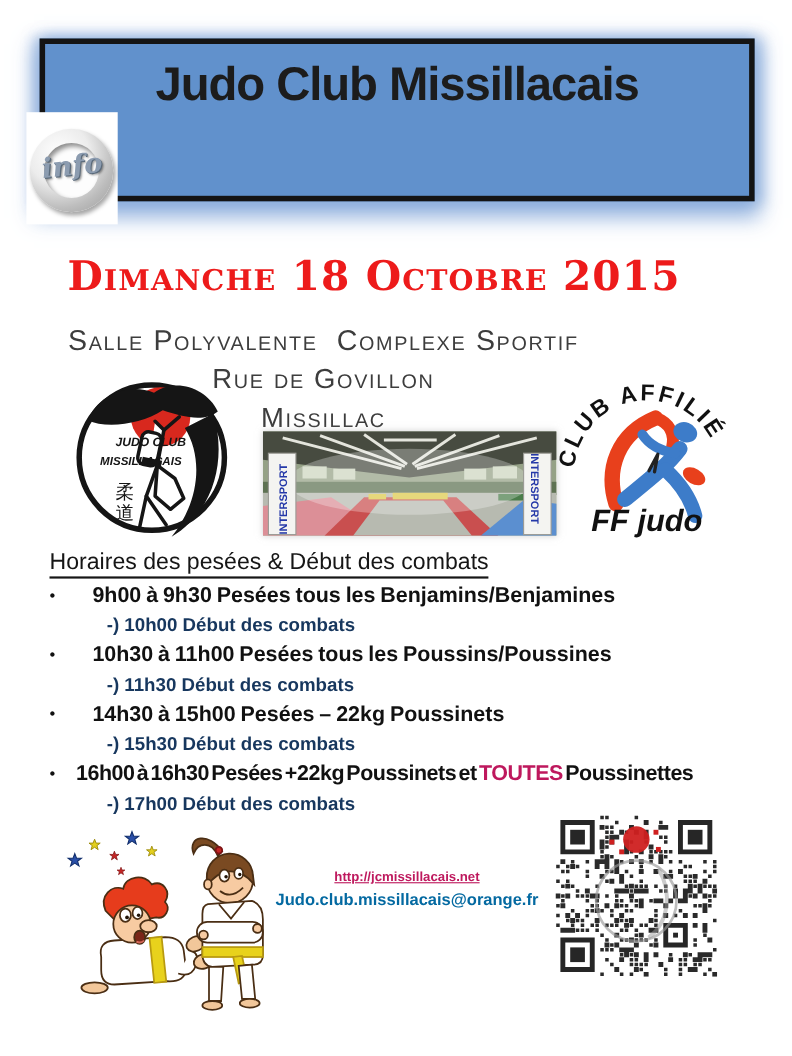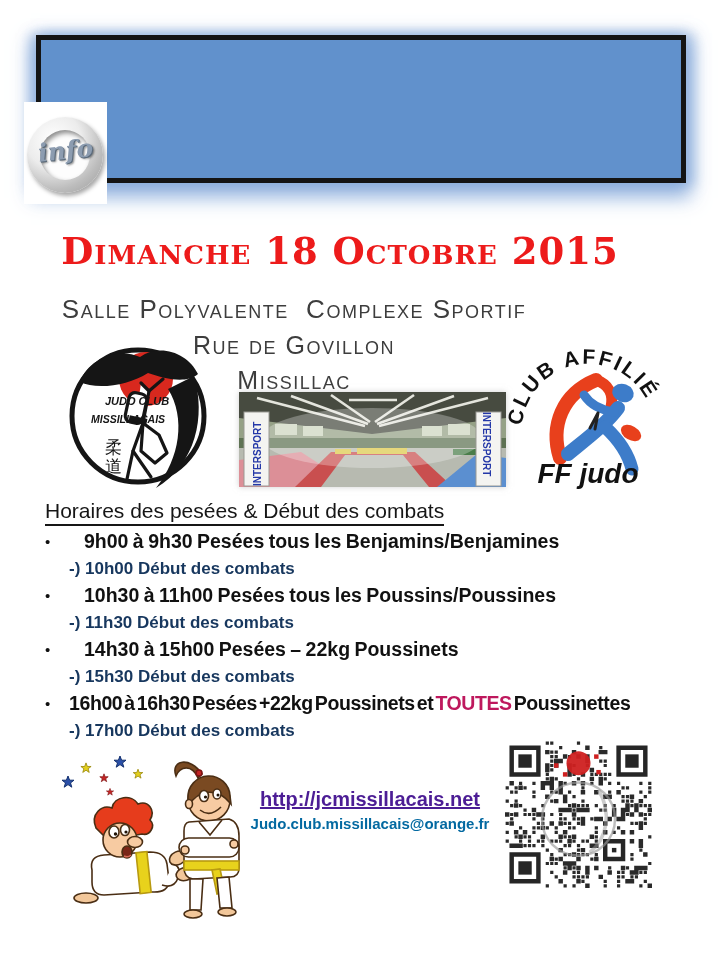--- a/index.html
+++ b/index.html
@@ -43,33 +43,34 @@
 
   
   .sched-heading{left:45px;top:499px;font-size:21px;color:#161616;}
   .sched-heading span{display:inline-block;border-bottom:2px solid #161616;padding-bottom:1px;}
   .sched-list{left:45px;top:528px;width:665px;}
   .sched-main{display:flex;line-height:27px;}
   .sched-bullet{width:39px;flex:0 0 39px;font-size:15px;color:#111;}
   .sched-main-text{font-weight:bold;font-size:19.5px;color:#111;word-spacing:-1px;white-space:pre;}
   .sched-item:last-child .sched-main-text{margin-left:-15px;letter-spacing:-.4px;word-spacing:-3px;}
   .sched-main-text .hl{color:#be185d;}
-  .sched-sub{margin-left:24px;line-height:27px;font-weight:bold;font-size:17px;color:#17375e;}
+  .sched-sub{margin-left:52px;line-height:27px;font-weight:bold;font-size:17px;color:#17375e;}
 
   
   .cartoon{left:52px;top:752px;width:208px;height:172px;}
   .links{left:235px;top:788px;width:270px;text-align:center;}
-  .website{display:inline-block;font-weight:bold;font-size:20px;color:#4c1d95;text-decoration:underline;cursor:pointer;}
+  .website{display:inline-block;font-weight:bold;font-size:12px;color:#be185d;text-decoration:underline;cursor:pointer;}
   .email{margin-top:4px;font-weight:bold;font-size:15px;color:#0369a1;}
   .qr{left:505px;top:741px;width:147px;height:147px;}
 </style>
 </head>
 <body>
 
 <div class="abs banner">
+  <div class="banner-line">Judo Club Missillacais</div>
 </div>
 
 <div class="abs info-logo">
   <div class="info-ring"></div>
   <div class="info-text">info</div>
 </div>
 
 <div class="abs date-line">Dimanche 18 Octobre 2015</div>
 <div class="abs venue venue-1">Salle Polyvalente  Complexe Sportif</div>
 <div class="abs venue venue-2">Rue de Govillon</div>

